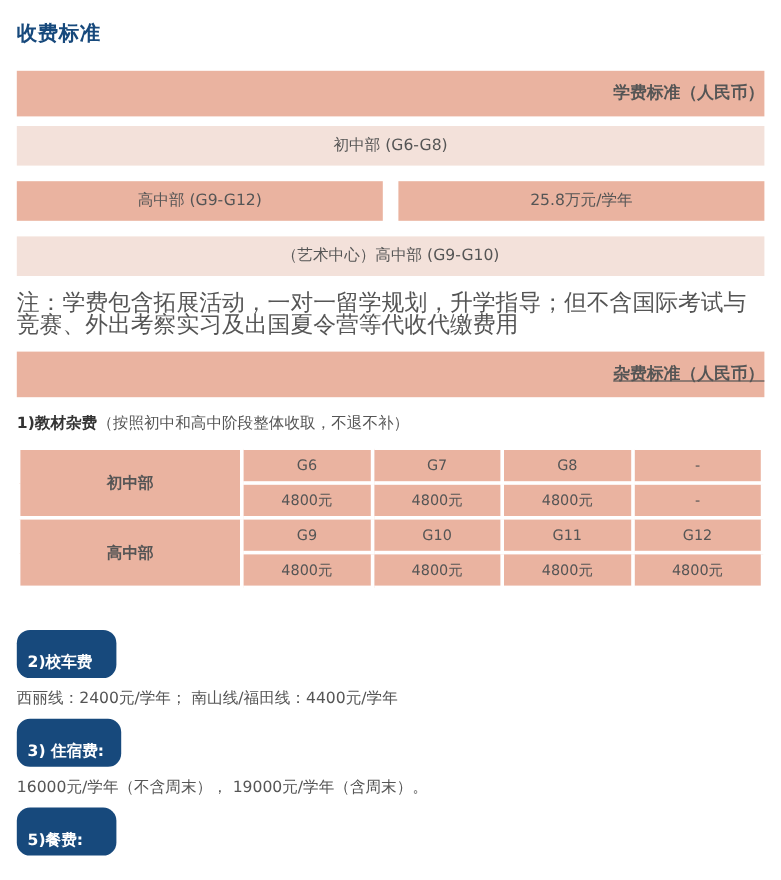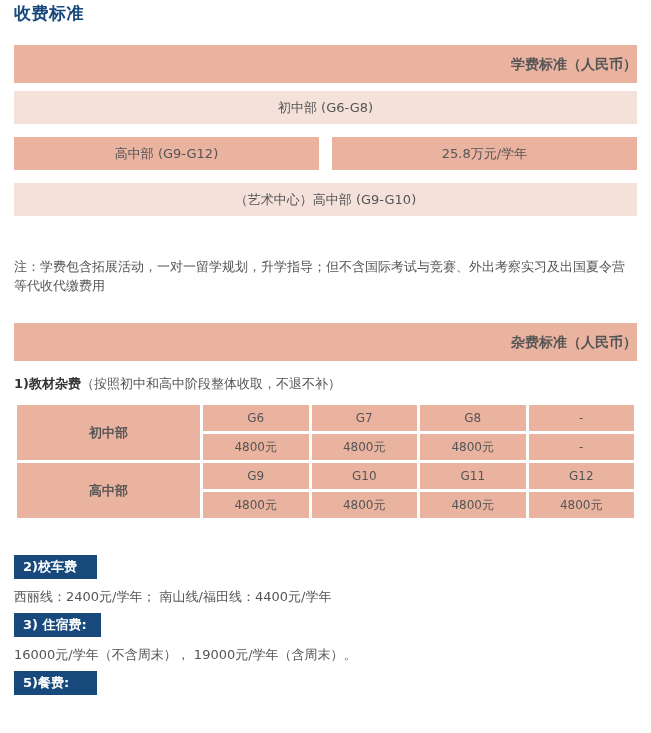--- a/index.html
+++ b/index.html
@@ -4,57 +4,57 @@
 <style>
   html,body{margin:0;padding:0;background:#ffffff;}
   body{
     width:651px;height:733px;overflow:hidden;
     font-family:"DejaVu Sans","Liberation Sans",sans-serif;
     color:#555555;
     -webkit-font-smoothing:antialiased;
   }
   .page{padding:0 14px;}
   .page-title{
-    margin:0;padding-top:2px;
+    margin:0;padding-top:16px;
     font-size:17px;font-weight:bold;color:#17497c;
     letter-spacing:0.5px;
   }
   .section-bar{
     margin-top:20px;height:38px;line-height:38px;
     background:#eab3a0;text-align:right;
     font-size:14px;font-weight:bold;color:#555555;
   }
   .fee-row{display:flex;gap:13px;}
   .fee-row.first{margin-top:8px;border-radius:11px;}
   .fee-row + .fee-row{margin-top:13px;}
   .fee-cell{
     flex:1;height:33px;line-height:33px;text-align:center;
     font-size:13px;color:#555555;background:#f3e1da;
   }
   .fee-row.highlight .fee-cell{background:#eab3a0;}
   .note{
-    margin:41px 0 0 0;font-size:13px;line-height:19px;color:#555555;
+    margin:13px 0 0 0;font-size:19px;line-height:19px;color:#555555;
   }
-  .bar-misc{margin-top:28px;}
+  .bar-misc{margin-top:12px;text-decoration:underline;}
   .tb-title{margin:14px 0 0 0;font-size:13px;color:#555555;line-height:17px;}
   .tb-title .b{font-weight:bold;color:#333333;}
   table.fees{
     width:100%;margin-top:10px;border-collapse:collapse;table-layout:fixed;
   }
   table.fees td{
     background:#eab3a0;border:3px solid #ffffff;
     height:26px;text-align:center;vertical-align:middle;
     font-size:12px;color:#555555;padding:0;margin-top:44px;
   }
   table.fees td.grp{font-weight:bold;font-size:13px;}
   table.fees col.c0{width:30%;}
   .badge{
     display:inline-block;background:#17497c;color:#ffffff;
     font-size:13px;font-weight:bold;line-height:24px;
-    padding:0 14px 0 9px;min-width:60px;
+    padding:16px 14px 0 9px;min-width:60px;border-radius:11px;
   }
   .badge-sec{margin-top:8px;}
   .badge-sec.after-table{margin-top:34px;}
   .badge-text{margin:9px 0 0 0;font-size:13px;line-height:17px;color:#555555;}
 </style>
 </head>
 <body>
 
 <div class="page">
 

